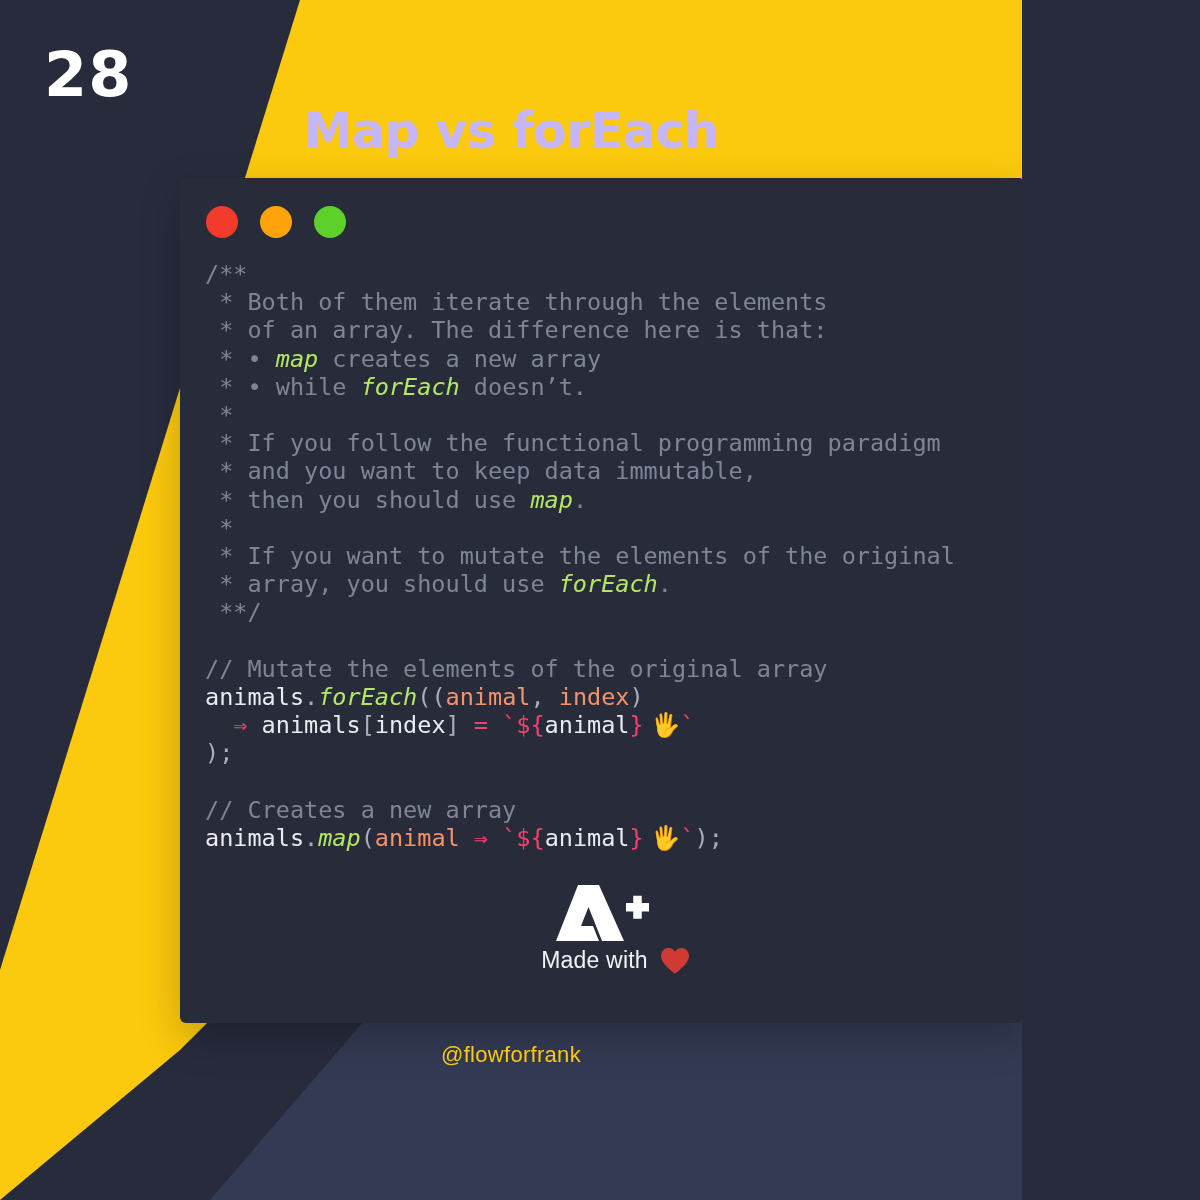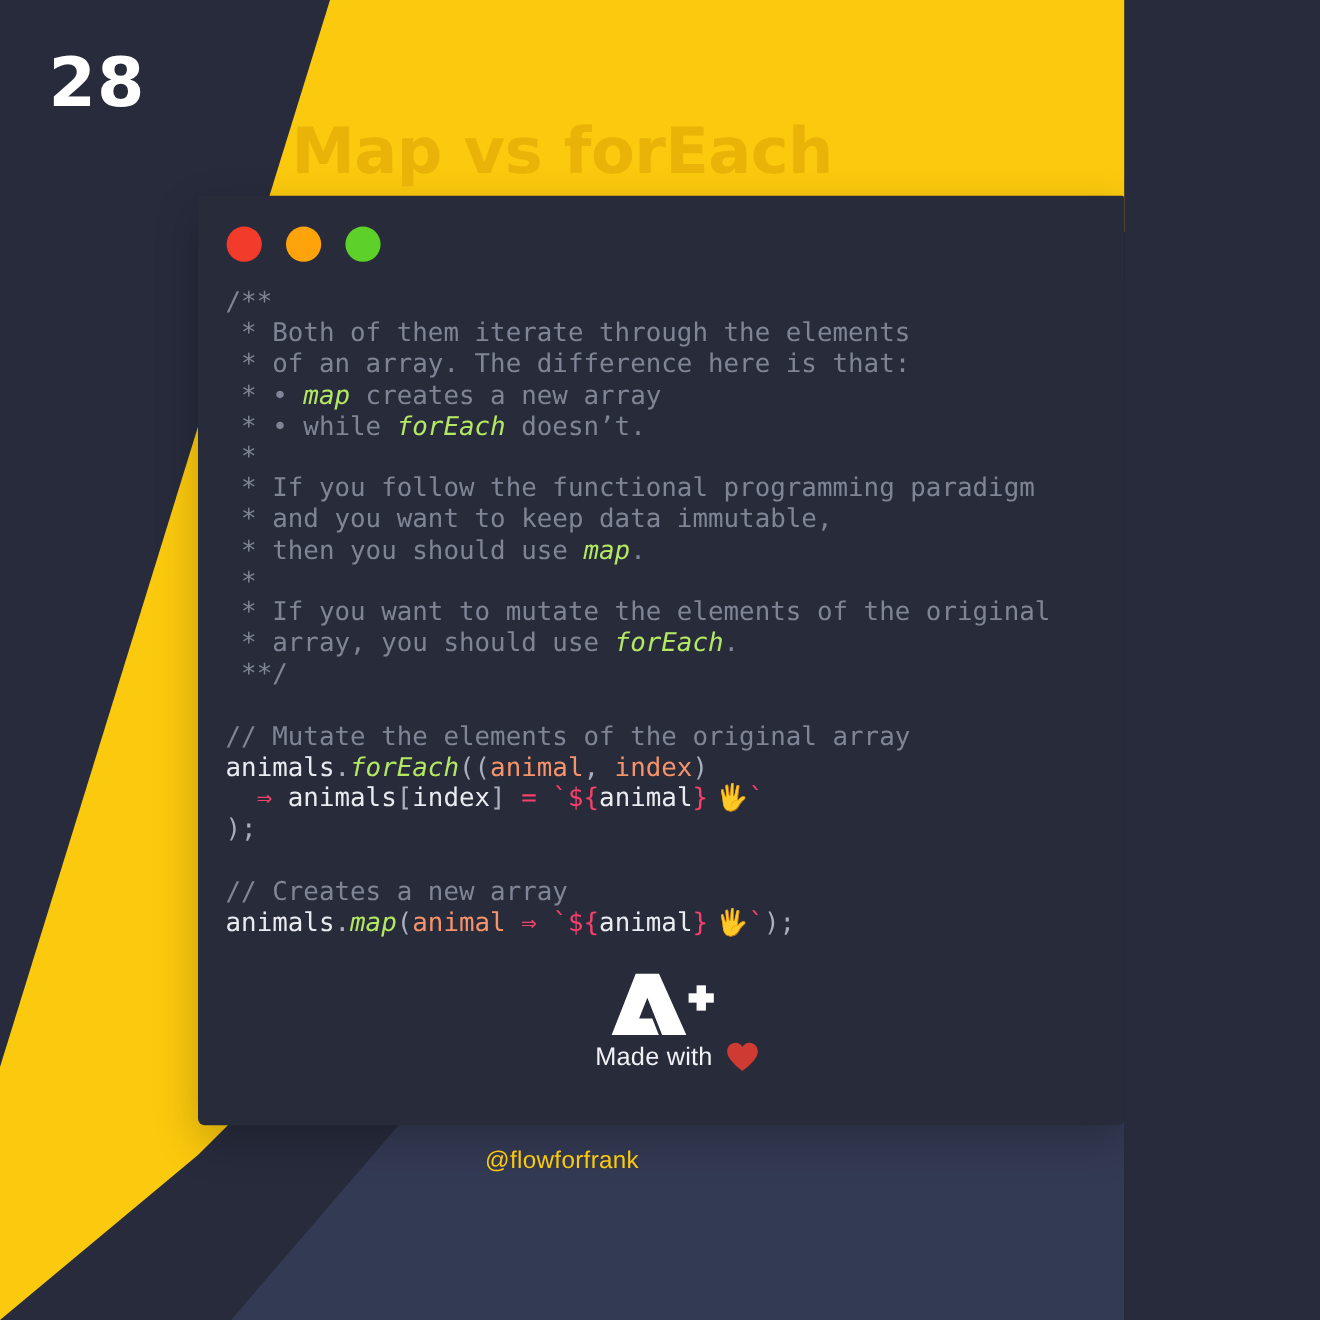--- a/index.html
+++ b/index.html
@@ -37,23 +37,23 @@
     line-height: 1;
     z-index: 6;
   }
   .poster-title {
     position: absolute;
     left: 0;
     right: 0;
     top: 103px;
     text-align: center;
     font-family: "DejaVu Sans", sans-serif;
-    font-size: 58px;
+    font-size: 49px;
     font-weight: bold;
-    color: #eab308;
+    color: #c4b5fd;
     letter-spacing: -0.5px;
     z-index: 6;
   }
 
   
   .code-window {
     position: absolute;
     left: 180px;
     top: 178px;
     width: 842px;

